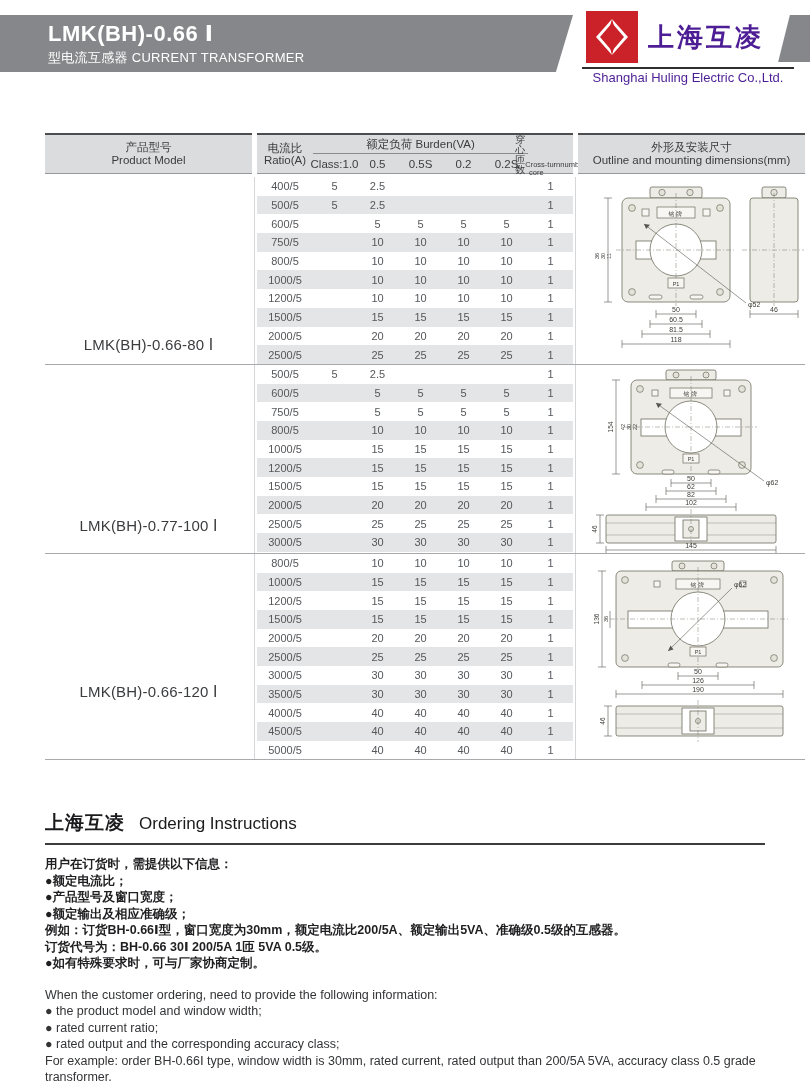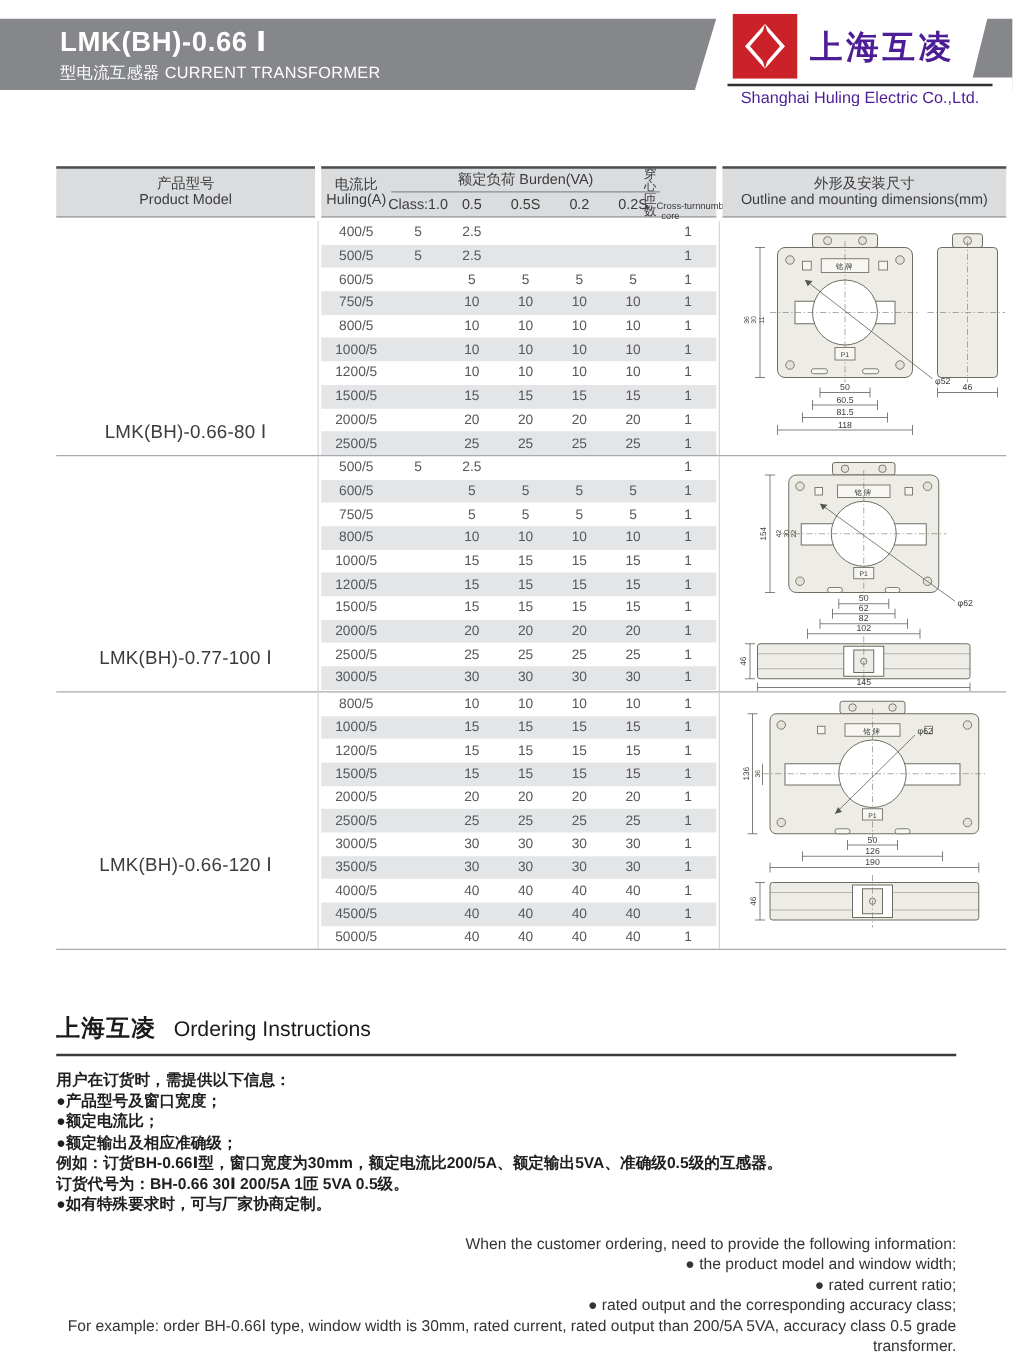--- a/index.html
+++ b/index.html
@@ -72,21 +72,21 @@
   svg .rot{font-size:6.5px;}
 
   
   .ordering{margin:50px 45px 0 45px;}
   .ord-head{display:flex;align-items:baseline;gap:14px;border-bottom:2px solid #3a3b3d;padding-bottom:7px;color:#1b1b1d;}
   .ord-head .h-cn{font-size:19px;font-weight:700;letter-spacing:1px;}
   .ord-head .h-en{font-size:17px;font-weight:400;}
   .ord-cn{margin-top:11px;}
   .ord-en{margin-top:15px;}
   .ord-cn p{font-size:12.5px;line-height:16.5px;color:#1f1f21;font-weight:600;}
-  .ord-en p{font-size:12.5px;line-height:16.5px;color:#333436;font-weight:400;text-align:right;}
+  .ord-en p{font-size:12.5px;line-height:16.5px;color:#333436;font-weight:400;}
 </style>
 </head>
 <body>
 
 <div class="page">
 
   <header class="topbar">
     <div class="bar"></div>
     <div class="bar-text">
       <div class="bar-title">LMK(BH)-0.66 Ⅰ</div>
@@ -111,21 +111,21 @@
 
   <section class="spec-table">
     <div class="thead">
       <div class="th">
         <div>产品型号</div>
         <div>Product Model</div>
       </div>
       <div class="th data-th">
         <div class="ratio-h">
           <div>电流比</div>
-          <div>Huling(A)</div>
+          <div>Ratio(A)</div>
         </div>
         <div class="burden-title">额定负荷 Burden(VA)</div>
         <div class="burden-class">Class:1.0</div>
         <div class="burden-class">0.5</div>
         <div class="burden-class">0.5S</div>
         <div class="burden-class">0.2</div>
         <div class="burden-class">0.2S</div>
         <div class="turns-h">
           <div>穿心匝数</div>
           <div class="en">Cross-core</div>
@@ -664,22 +664,22 @@
   </section>
 
   <section class="ordering">
     <div class="ord-head">
       <span class="h-cn">上海互凌</span>
       <span class="h-en">Ordering Instructions</span>
     </div>
     <div class="ord-cn">
 
     <p>用户在订货时，需提供以下信息：</p>
+        <p>●额定电流比；</p>
         <p>●产品型号及窗口宽度；</p>
-        <p>●额定电流比；</p>
         <p>●额定输出及相应准确级；</p>
         <p>例如：订货BH-0.66Ⅰ型，窗口宽度为30mm，额定电流比200/5A、额定输出5VA、准确级0.5级的互感器。</p>
         <p>订货代号为：BH-0.66 30Ⅰ 200/5A 1匝 5VA 0.5级。</p>
         <p>●如有特殊要求时，可与厂家协商定制。</p>
       </div>
     <div class="ord-en">
 
     <p>When the customer ordering, need to provide the following information:</p>
         <p>● the product model and window width;</p>
         <p>● rated current ratio;</p>

